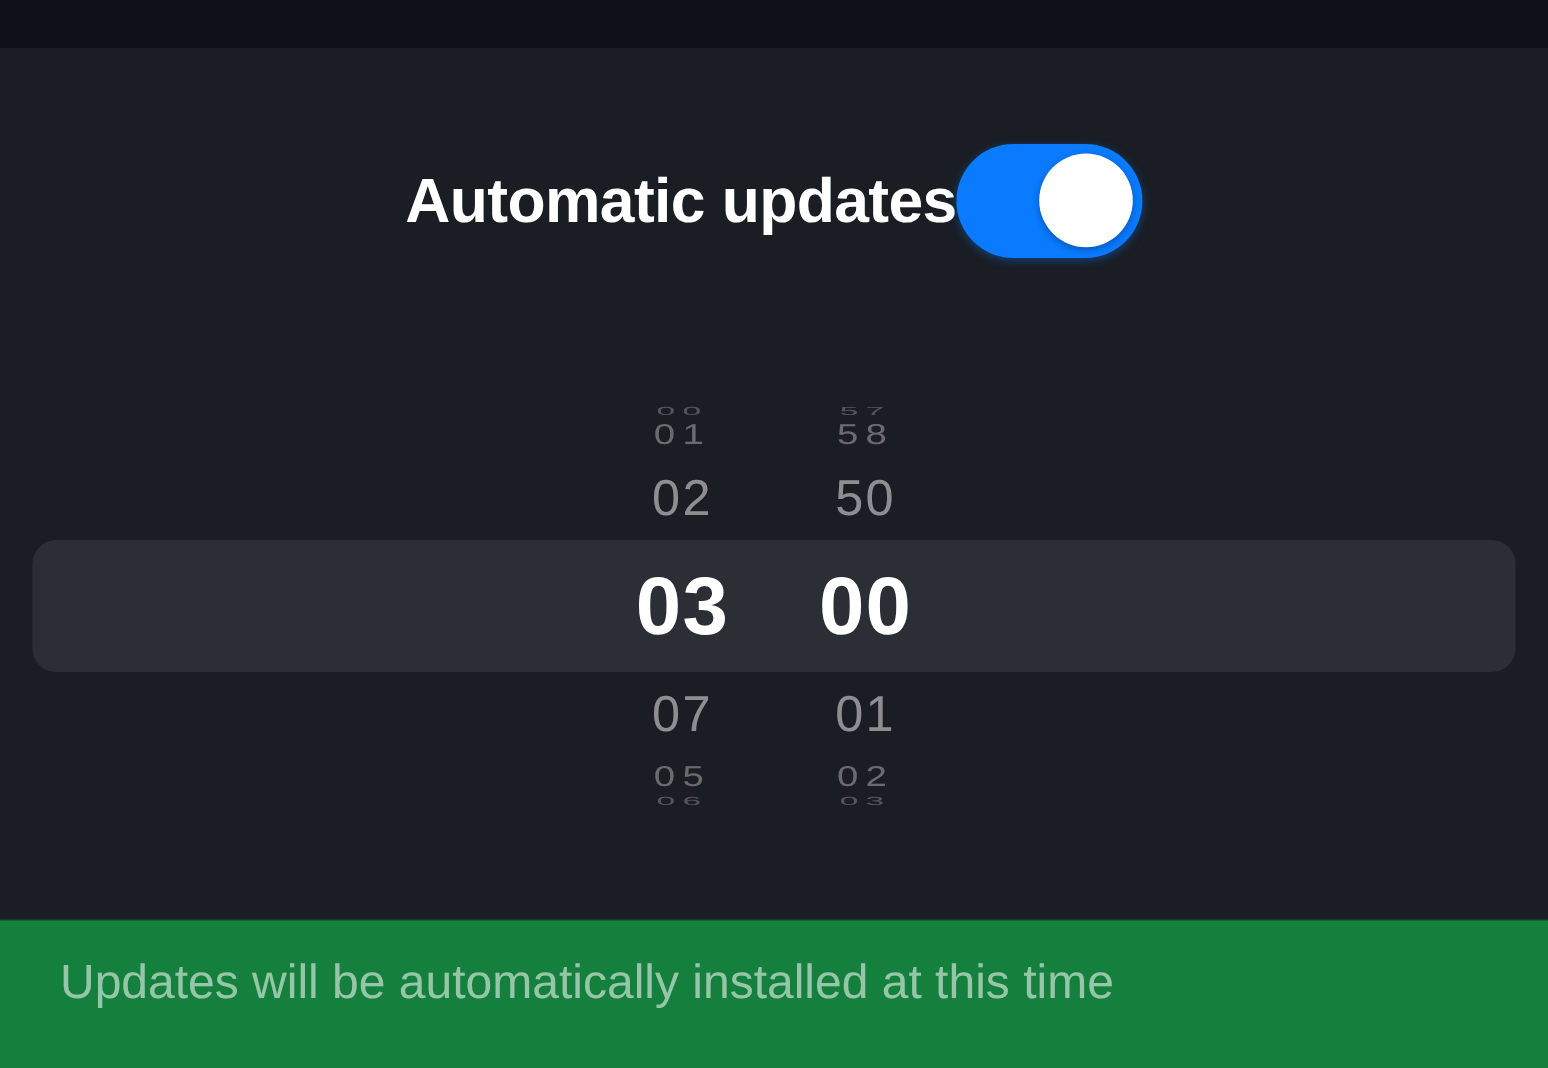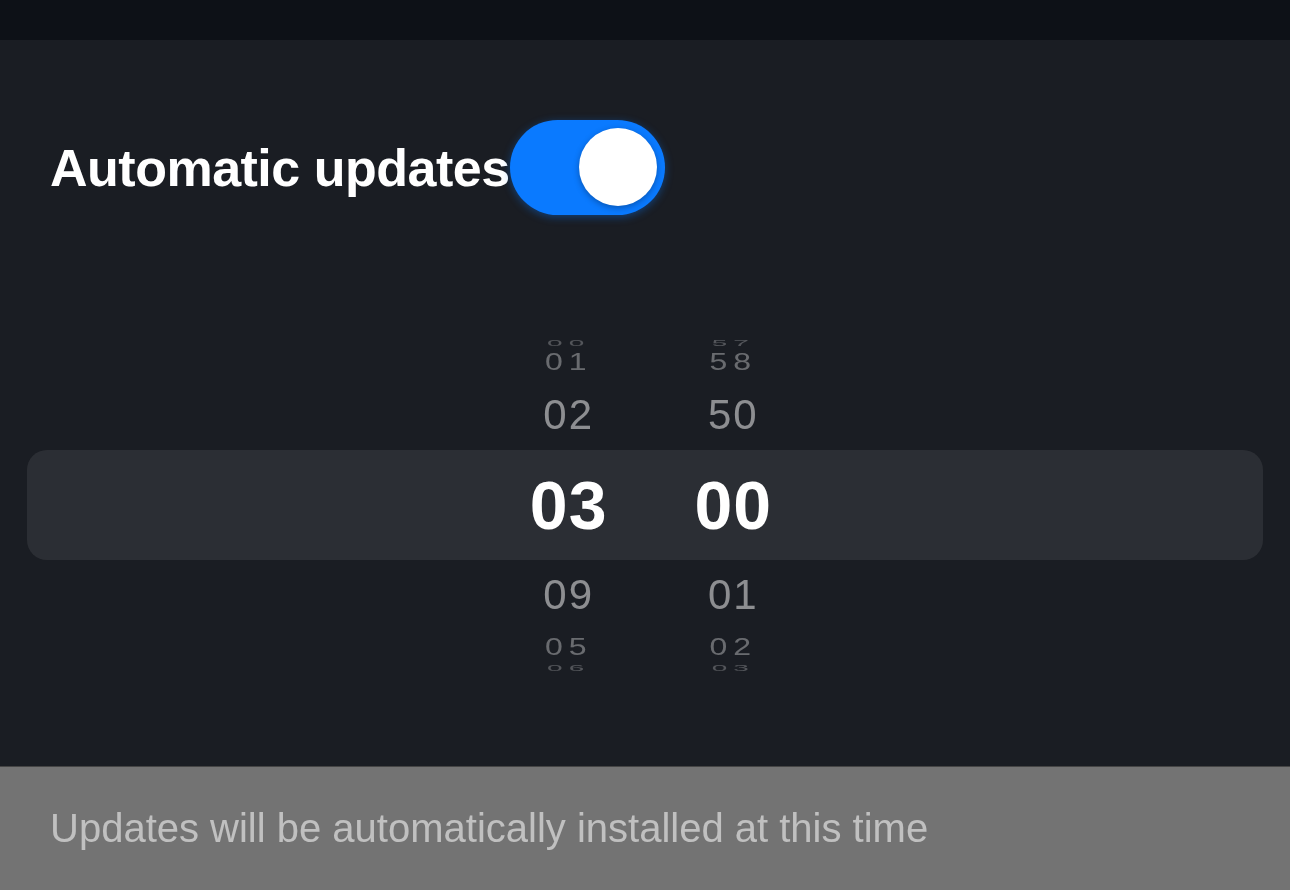--- a/index.html
+++ b/index.html
@@ -23,21 +23,21 @@
     
     .main-panel {
       background: #1a1d23;
       height: 726px;
       position: relative;
       padding: 50px;
     }
     
     .header-row {
       display: flex;
-      justify-content: flex-start;
+      justify-content: center;
       align-items: center;
       padding-top: 30px;
     }
     
     .title {
       color: #ffffff;
       font-size: 52px;
       font-weight: 600;
       letter-spacing: -0.5px;
     }
@@ -94,21 +94,20 @@
     }
     
     .picker-column {
       display: flex;
       flex-direction: column;
       align-items: center;
       justify-content: center;
       gap: 0;
       height: 100%;
       position: relative;
-      margin-left: 12px;
     }
     
     .picker-value {
       color: rgba(255, 255, 255, 0.45);
       font-weight: 500;
       text-align: center;
       display: flex;
       align-items: center;
       justify-content: center;
       font-variant-numeric: tabular-nums;
@@ -164,26 +163,26 @@
     .val-edge-bottom {
       font-size: 28px;
       letter-spacing: 6px;
       transform: scaleY(0.35);
       color: rgba(255, 255, 255, 0.25);
       height: 15px;
       margin-top: -5px;
     }
     
     .footer-panel {
-      background: #737373;
+      background: #15803d;
       height: 124px;
       border-top: 1px solid rgba(0,0,0,0.4);
       padding: 30px 50px;
       display: flex;
-      align-items: center;
+      align-items: flex-start;
     }
     
     .footer-text {
       color: rgba(255, 255, 255, 0.55);
       font-size: 40px;
       font-weight: 400;
     }
   </style>
 </head>
 <body>
@@ -200,21 +199,21 @@
 
   <div class="time-picker-area">
     <div class="selection-band"></div>
 
     <div class="picker-columns">
       <div class="picker-column">
         <div class="picker-value val-edge-top">00</div>
         <div class="picker-value val-far-top">01</div>
         <div class="picker-value val-near-top">02</div>
         <div class="picker-value val-selected">03</div>
-        <div class="picker-value val-near-bottom">09</div>
+        <div class="picker-value val-near-bottom">07</div>
         <div class="picker-value val-far-bottom">05</div>
         <div class="picker-value val-edge-bottom">06</div>
       </div>
 
       <div class="picker-column">
         <div class="picker-value val-edge-top">57</div>
         <div class="picker-value val-far-top">58</div>
         <div class="picker-value val-near-top">50</div>
         <div class="picker-value val-selected">00</div>
         <div class="picker-value val-near-bottom">01</div>

